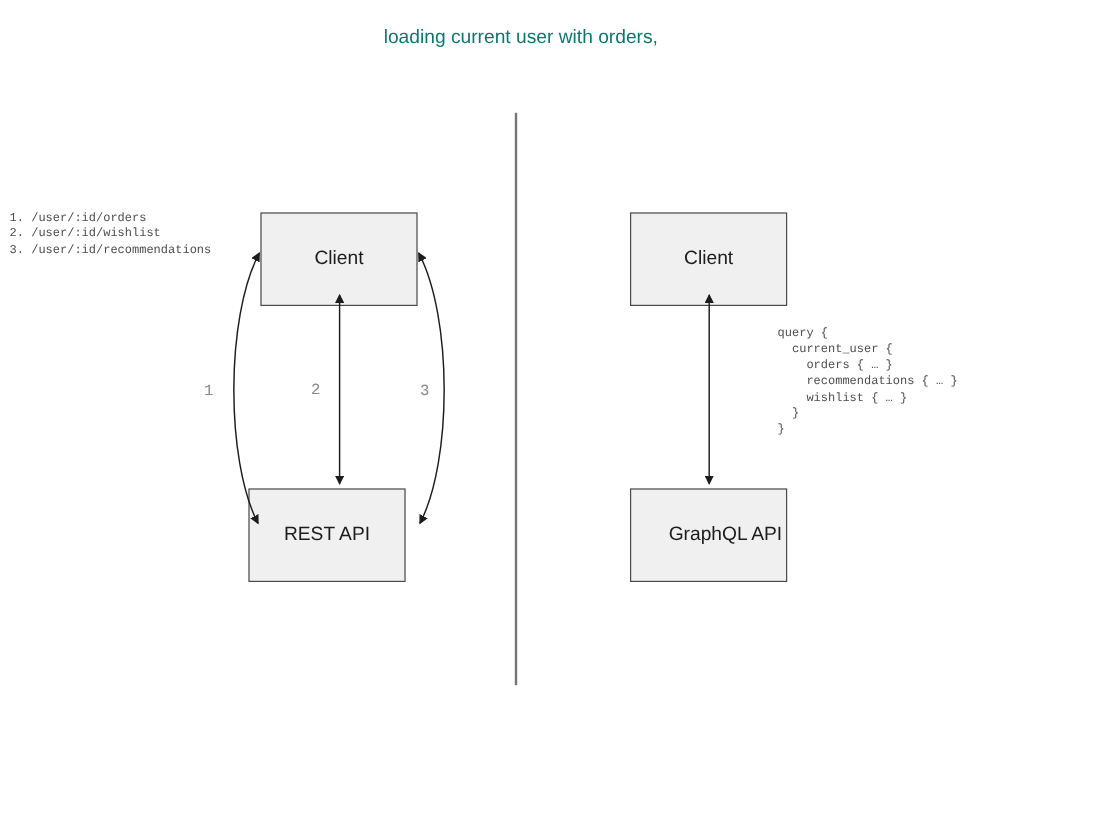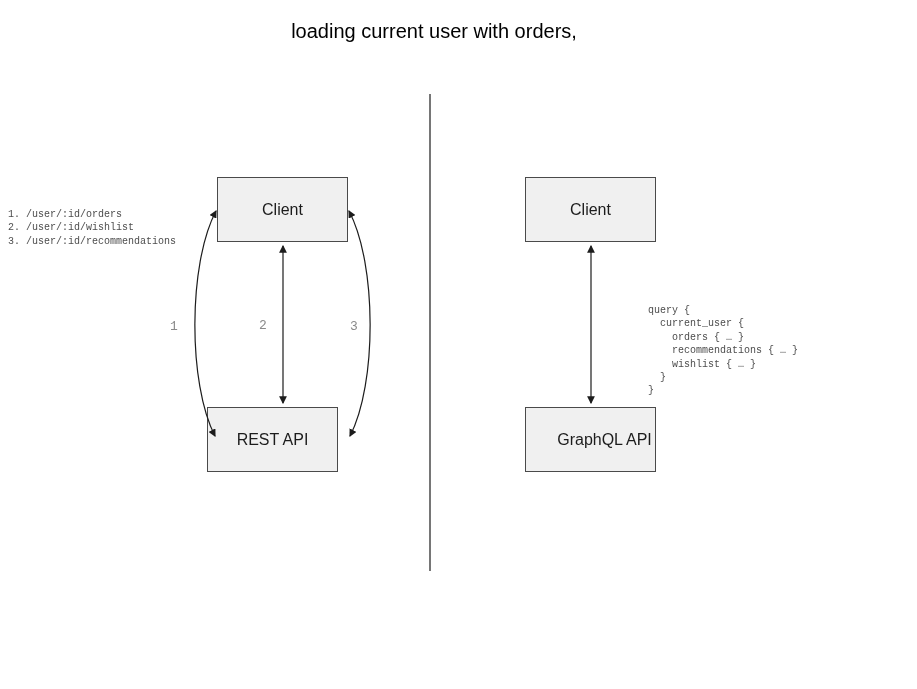--- a/index.html
+++ b/index.html
@@ -8,49 +8,48 @@
     width:917px;height:689px;
     background:#ffffff;
     font-family:"Liberation Sans",sans-serif;
     overflow:hidden;
   }
   .title{
     position:absolute;
     left:434px;top:22px;
     transform:translateX(-50%);
     text-align:right;
-    font-size:20px;line-height:19px;
-    color:#000000;
+    font-size:16px;line-height:19px;
+    color:#0f766e;
     white-space:nowrap;
   }
   .divider{
     position:absolute;
     left:429px;top:94px;
     width:2px;height:477px;
     background:#767676;
   }
   .node{
     position:absolute;
-    width:131px;height:65px;
+    width:131px;height:78px;
     box-sizing:border-box;
     background:#f0f0f0;
     border:1px solid #4a4a4a;
     display:flex;align-items:center;justify-content:center;
     font-size:16px;color:#1c1c1c;
   }
   .node.client-left {left:217px;top:177px;}
   .node.rest       {left:207px;top:407px;}
   .node.client-right{left:525px;top:177px;}
   .node.graphql    {left:525px;top:407px;padding-left:28px;}
   .codeblock{
     position:absolute;
     font-family:"Liberation Mono","DejaVu Sans Mono",monospace;
     font-size:10px;line-height:13.4px;
     color:#4d4d4d;
-    margin-top:32px;
   }
   .codeblock div{white-space:pre;}
   .endpoints{left:8px;top:176px;}
   .query{left:648px;top:272px;}
   .arrow-num{
     position:absolute;
     transform:translate(-50%,-50%);
     font-family:"Liberation Mono","DejaVu Sans Mono",monospace;
     font-size:13px;
     color:#8a8a8a;

